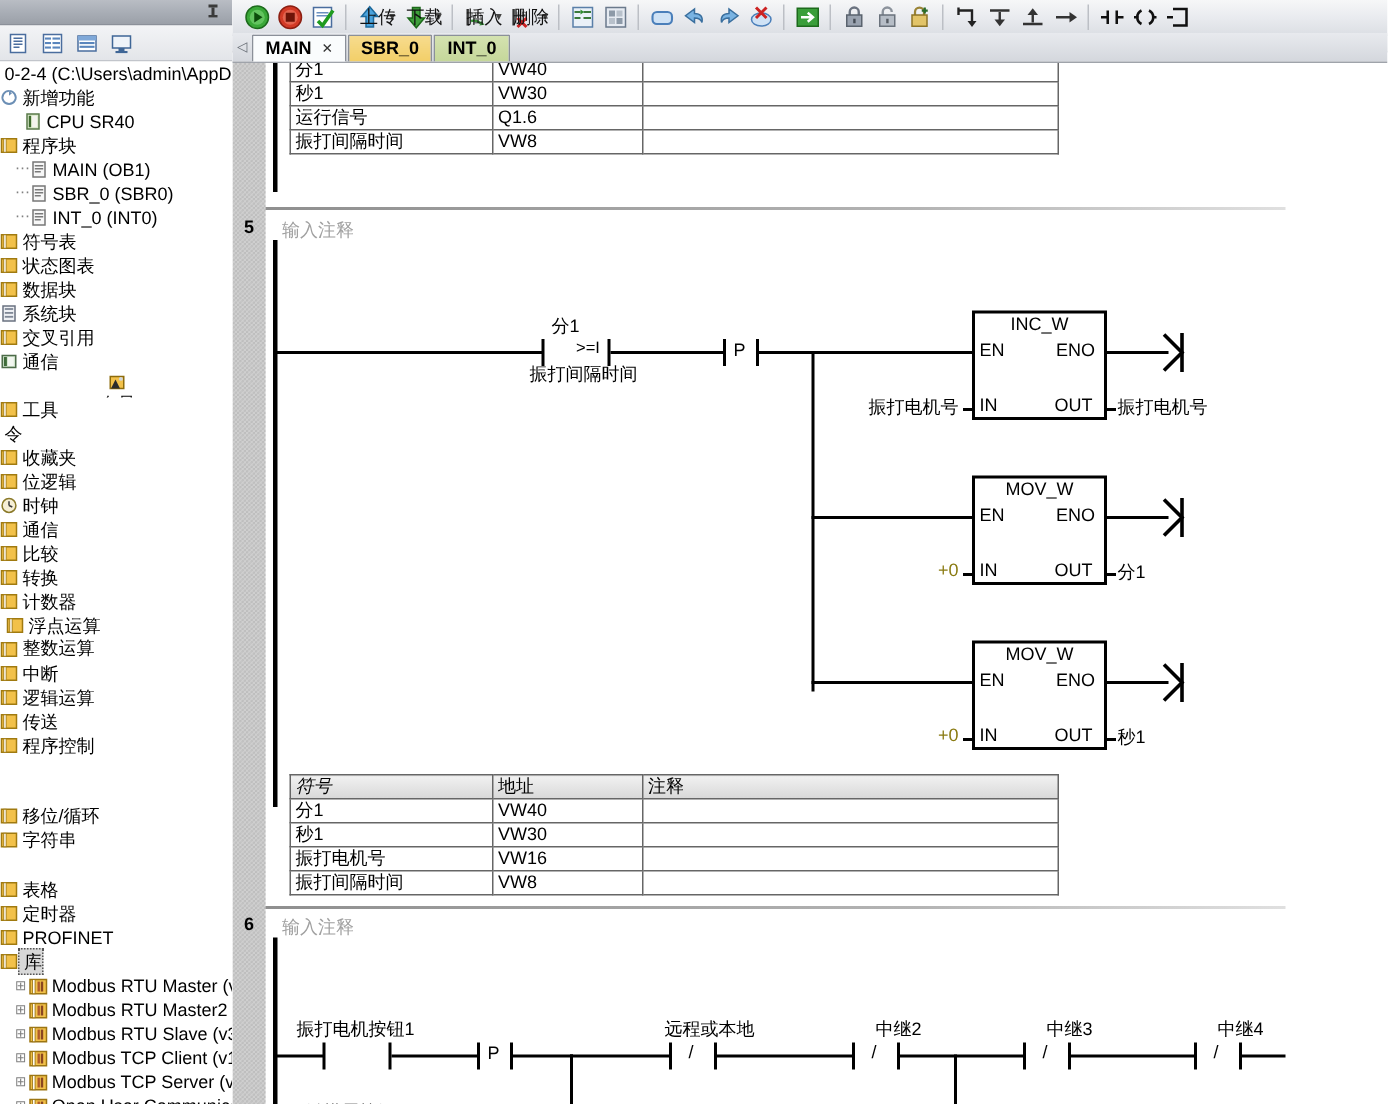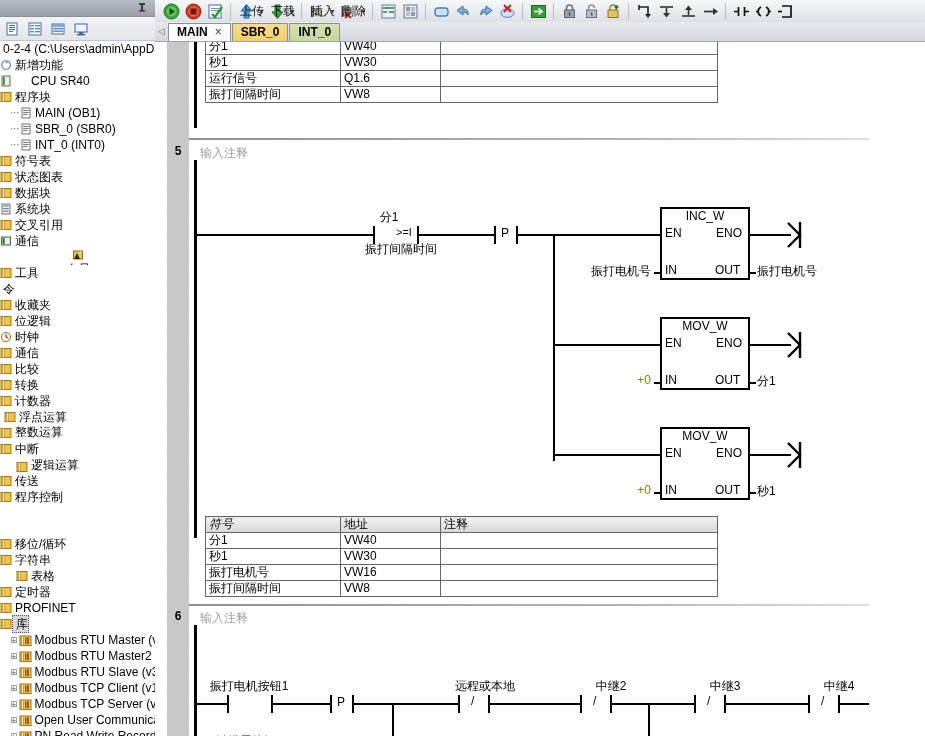--- a/index.html
+++ b/index.html
@@ -90,21 +90,21 @@
     display:flex; align-items:center; color:#000;
     border-radius: 1px 1px 0 0;
   }
   .tab.active { background:#fafcfd; color:#000; }
   .tab.sbr { background: linear-gradient(to bottom,#f7dc8e 0%,#f2cf68 100%); }
   .tab.intt { background: linear-gradient(to bottom,#d4e2b0 0%,#c5d79a 100%); }
   .tab .x { margin-left:7px; font-weight:normal; font-size:12px; color:#333; }
 
   #editor {
     position: absolute; left: 0; top: 42px; width: 702px; height: 694px;
-    background: #ffffff; overflow: hidden; margin-left: 12px;
+    background: #ffffff; overflow: hidden;
   }
   
   #gutter {
     position:absolute; left:0; top:0; width:22px; height:694px;
     background-color:#cfcfcf;
     background-image:
       linear-gradient(45deg,#bdbdbd 25%,transparent 25%,transparent 75%,#bdbdbd 75%),
       linear-gradient(45deg,#bdbdbd 25%,transparent 25%,transparent 75%,#bdbdbd 75%);
     background-size:3px 3px;
     background-position:0 0, 1.5px 1.5px;
@@ -212,21 +212,21 @@
         </div>
         <div class="tree-row" style="padding-left: 0px;">
           <span class="tw-icon">
             <svg width="12" height="12" viewBox="0 0 12 12">
               <path d="M6 1.6 a4.4 4.4 0 1 0 0.1 0" fill="none" stroke="#6c8fb5" stroke-width="1.3"></path>
               <path d="M6 1.6 l2 1.6 -2 1.6z" fill="#6c8fb5"></path>
             </svg>
           </span>
           <span class="tw-label">新增功能</span>
         </div>
-        <div class="tree-row" style="padding-left: 0px; gap: 16px;">
+        <div class="tree-row" style="padding-left: 16px;">
           <span class="tw-icon">
             <svg width="12" height="12" viewBox="0 0 12 12">
               <rect x="2" y="1" width="8" height="10" fill="#d8e8c8" stroke="#5a7a4a"></rect>
               <rect x="3.2" y="2.2" width="1.5" height="7.6" fill="#3f6b2f"></rect>
               <rect x="5.4" y="2.2" width="3.4" height="7.6" fill="#f4f4ee"></rect>
             </svg>
           </span>
           <span class="tw-label">CPU SR40</span>
         </div>
         <div class="tree-row" style="padding-left: 0px;">
@@ -437,21 +437,21 @@
         </div>
         <div class="tree-row" style="padding-left: 0px;">
           <span class="tw-icon">
             <svg width="12" height="12" viewBox="0 0 12 12">
               <rect x="1" y="1.5" width="10" height="9" fill="#f2c14a" stroke="#a07a10"></rect>
               <rect x="2.5" y="1.5" width="1.6" height="9" fill="#ffffff" stroke="#a07a10" stroke-width="0.6"></rect>
             </svg>
           </span>
           <span class="tw-label">中断</span>
         </div>
-        <div class="tree-row" style="padding-left: 16px; align-items: flex-end;">
+        <div class="tree-row" style="padding-left: 0px;">
           <span class="tw-icon">
             <svg width="12" height="12" viewBox="0 0 12 12">
               <rect x="1" y="1.5" width="10" height="9" fill="#f2c14a" stroke="#a07a10"></rect>
               <rect x="2.5" y="1.5" width="1.6" height="9" fill="#ffffff" stroke="#a07a10" stroke-width="0.6"></rect>
             </svg>
           </span>
           <span class="tw-label">逻辑运算</span>
         </div>
         <div class="tree-row" style="padding-left: 0px;">
           <span class="tw-icon">
@@ -482,21 +482,21 @@
         </div>
         <div class="tree-row" style="padding-left: 0px;">
           <span class="tw-icon">
             <svg width="12" height="12" viewBox="0 0 12 12">
               <rect x="1" y="1.5" width="10" height="9" fill="#f2c14a" stroke="#a07a10"></rect>
               <rect x="2.5" y="1.5" width="1.6" height="9" fill="#ffffff" stroke="#a07a10" stroke-width="0.6"></rect>
             </svg>
           </span>
           <span class="tw-label">字符串</span>
         </div>
-        <div class="tree-row" style="padding-left: 16px;">
+        <div class="tree-row" style="padding-left: 0px; margin-top: 17px;">
           <span class="tw-icon">
             <svg width="12" height="12" viewBox="0 0 12 12">
               <rect x="1" y="1.5" width="10" height="9" fill="#f2c14a" stroke="#a07a10"></rect>
               <rect x="2.5" y="1.5" width="1.6" height="9" fill="#ffffff" stroke="#a07a10" stroke-width="0.6"></rect>
             </svg>
           </span>
           <span class="tw-label">表格</span>
         </div>
         <div class="tree-row" style="padding-left: 0px;">
           <span class="tw-icon">

